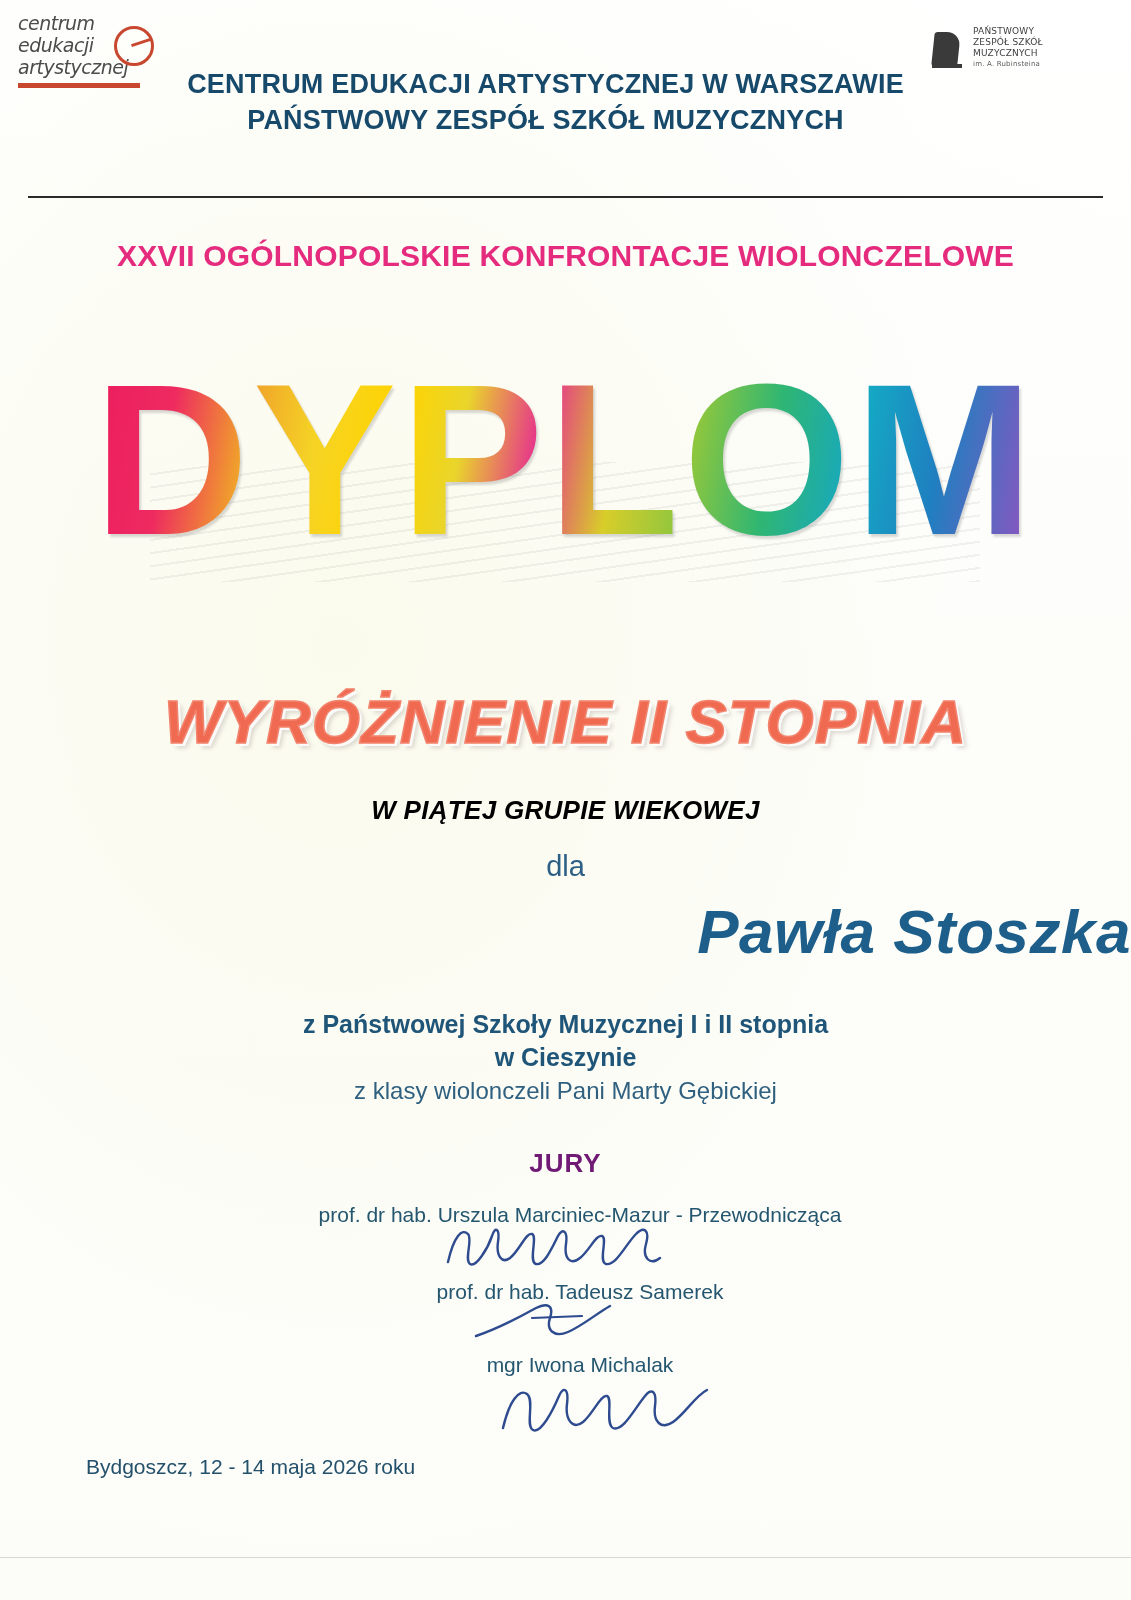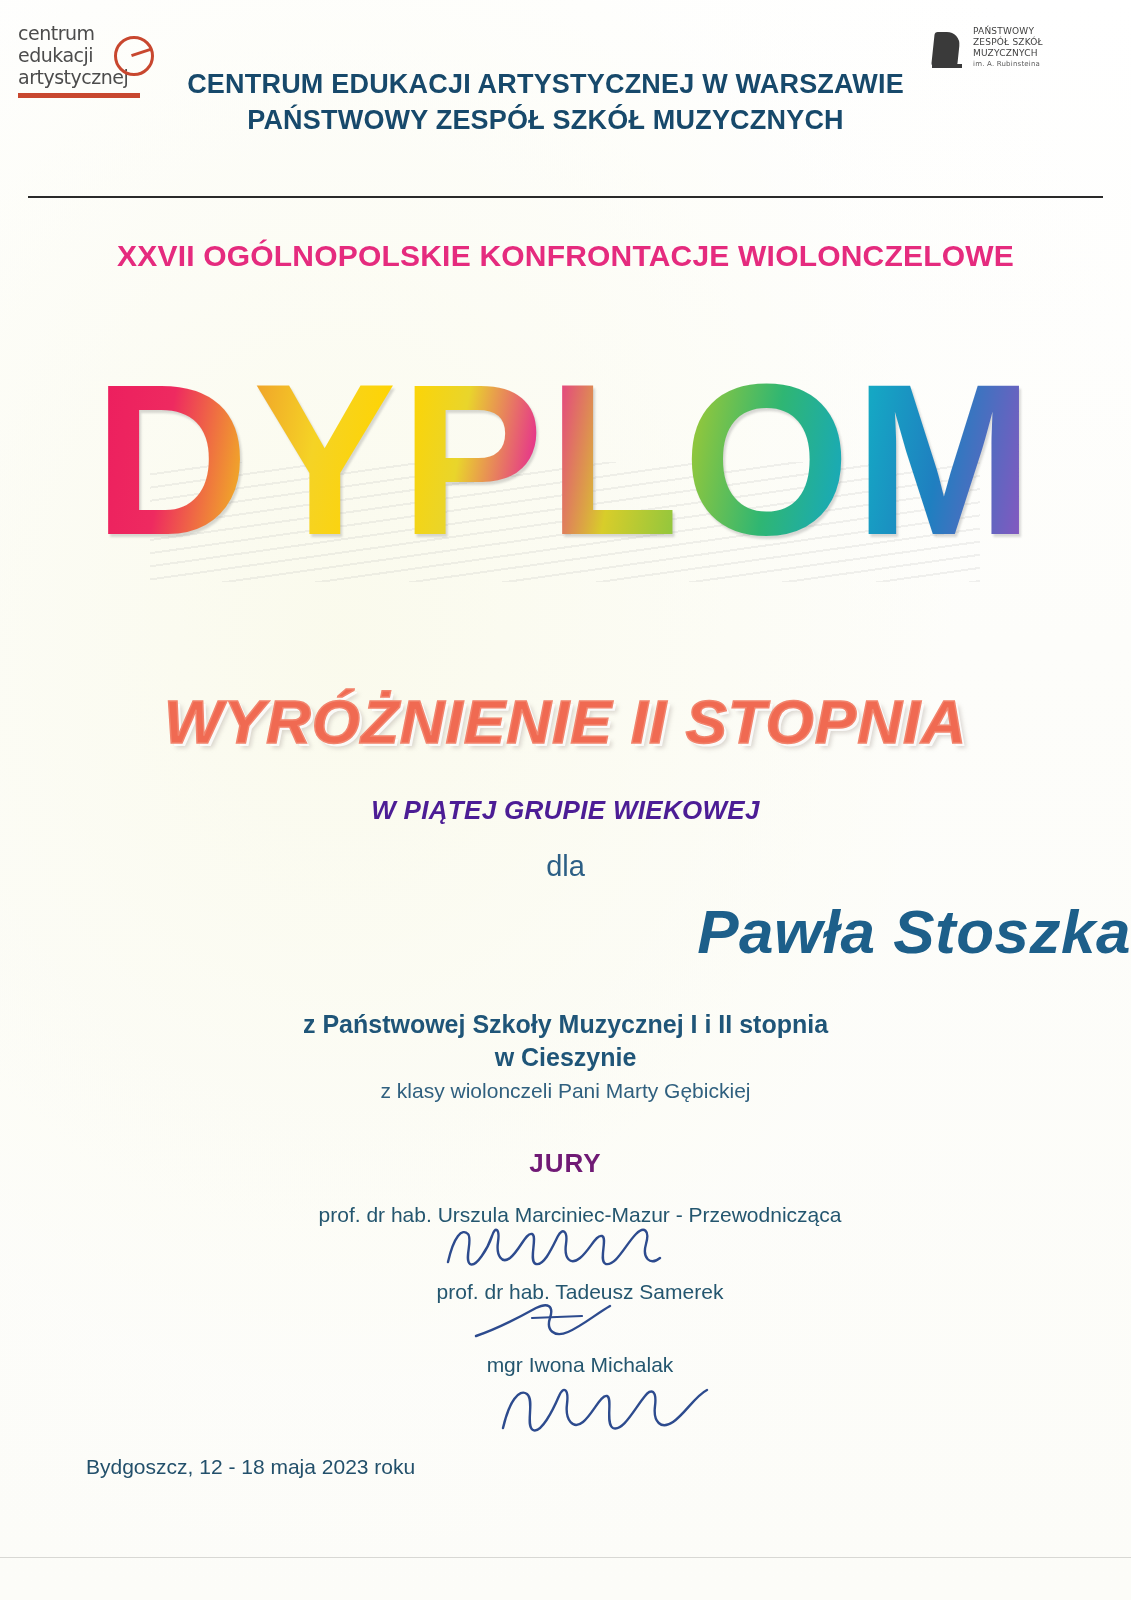--- a/index.html
+++ b/index.html
@@ -28,23 +28,24 @@
   }
   
   .header {
     position: absolute;
     top: 0; left: 0; right: 0;
     height: 196px;
   }
   .logo-cea {
     position: absolute;
     left: 18px;
-    top: 22px;
+    top: 12px;
     width: 130px;
     height: 72px;
+    font-style: italic;
   }
   .logo-cea .ln {
     font-family: "DejaVu Sans", sans-serif;
     font-size: 19px;
     color: #4c4c4c;
     letter-spacing: -0.5px;
     line-height: 22px;
     font-weight: 400;
   }
   .logo-cea .bar {
@@ -202,21 +203,21 @@
     -webkit-text-stroke: 1.5px #f2846d;
   }
   .award-sub {
     position: absolute;
     top: 795px;
     left: 0; right: 0;
     text-align: center;
     font-weight: bold;
     font-style: italic;
     font-size: 26px;
-    color: #4c1d95;
+    color: #000000;
     letter-spacing: 0.3px;
   }
   .dla {
     position: absolute;
     top: 850px;
     left: 0; right: 0;
     text-align: center;
     font-size: 29px;
     color: #2c5f85;
   }
@@ -242,21 +243,21 @@
     font-weight: bold;
     font-size: 25px;
     line-height: 33px;
   }
   .school .l2 {
     font-weight: bold;
     font-size: 25px;
     line-height: 33px;
   }
   .school .l3 {
-    font-size: 21px;
+    font-size: 24px;
     line-height: 34px;
     color: #30607f;
   }
   
   .jury-title {
     position: absolute;
     top: 1148px;
     left: 0; right: 0;
     text-align: center;
     font-size: 26px;
@@ -382,15 +383,15 @@
   <svg class="signature sig2" viewBox="0 0 200 52">
     <path d="M6,40 C24,34 48,22 66,12 C78,6 84,10 80,22 C76,34 84,42 98,36 C112,30 126,18 140,10" fill="none" stroke="#2d4b8e" stroke-width="2.4" stroke-linecap="round"></path>
     <path d="M62,22 L112,20" fill="none" stroke="#2d4b8e" stroke-width="2.2" stroke-linecap="round"></path>
   </svg>
 
   <div class="jury-member jm3">mgr Iwona Michalak</div>
   <svg class="signature sig3" viewBox="0 0 260 62">
     <path d="M8,50 C14,24 24,10 32,16 C40,22 30,48 38,52 C46,56 58,32 64,18 C68,8 74,10 72,26 C70,42 78,52 88,44 C98,36 106,16 112,18 C118,20 110,46 118,50 C128,54 140,30 150,18 C156,10 162,12 160,28 C158,44 166,52 178,44 C190,36 200,18 212,12" fill="none" stroke="#2d4b8e" stroke-width="2.4" stroke-linecap="round"></path>
   </svg>
 
-  <div class="place-date">Bydgoszcz, 12 - 18 maja 2023 roku</div>
+  <div class="place-date">Bydgoszcz, 12 - 14 maja 2026 roku</div>
   <div class="hr-bottom"></div>
 </div>
 
 </body></html>

